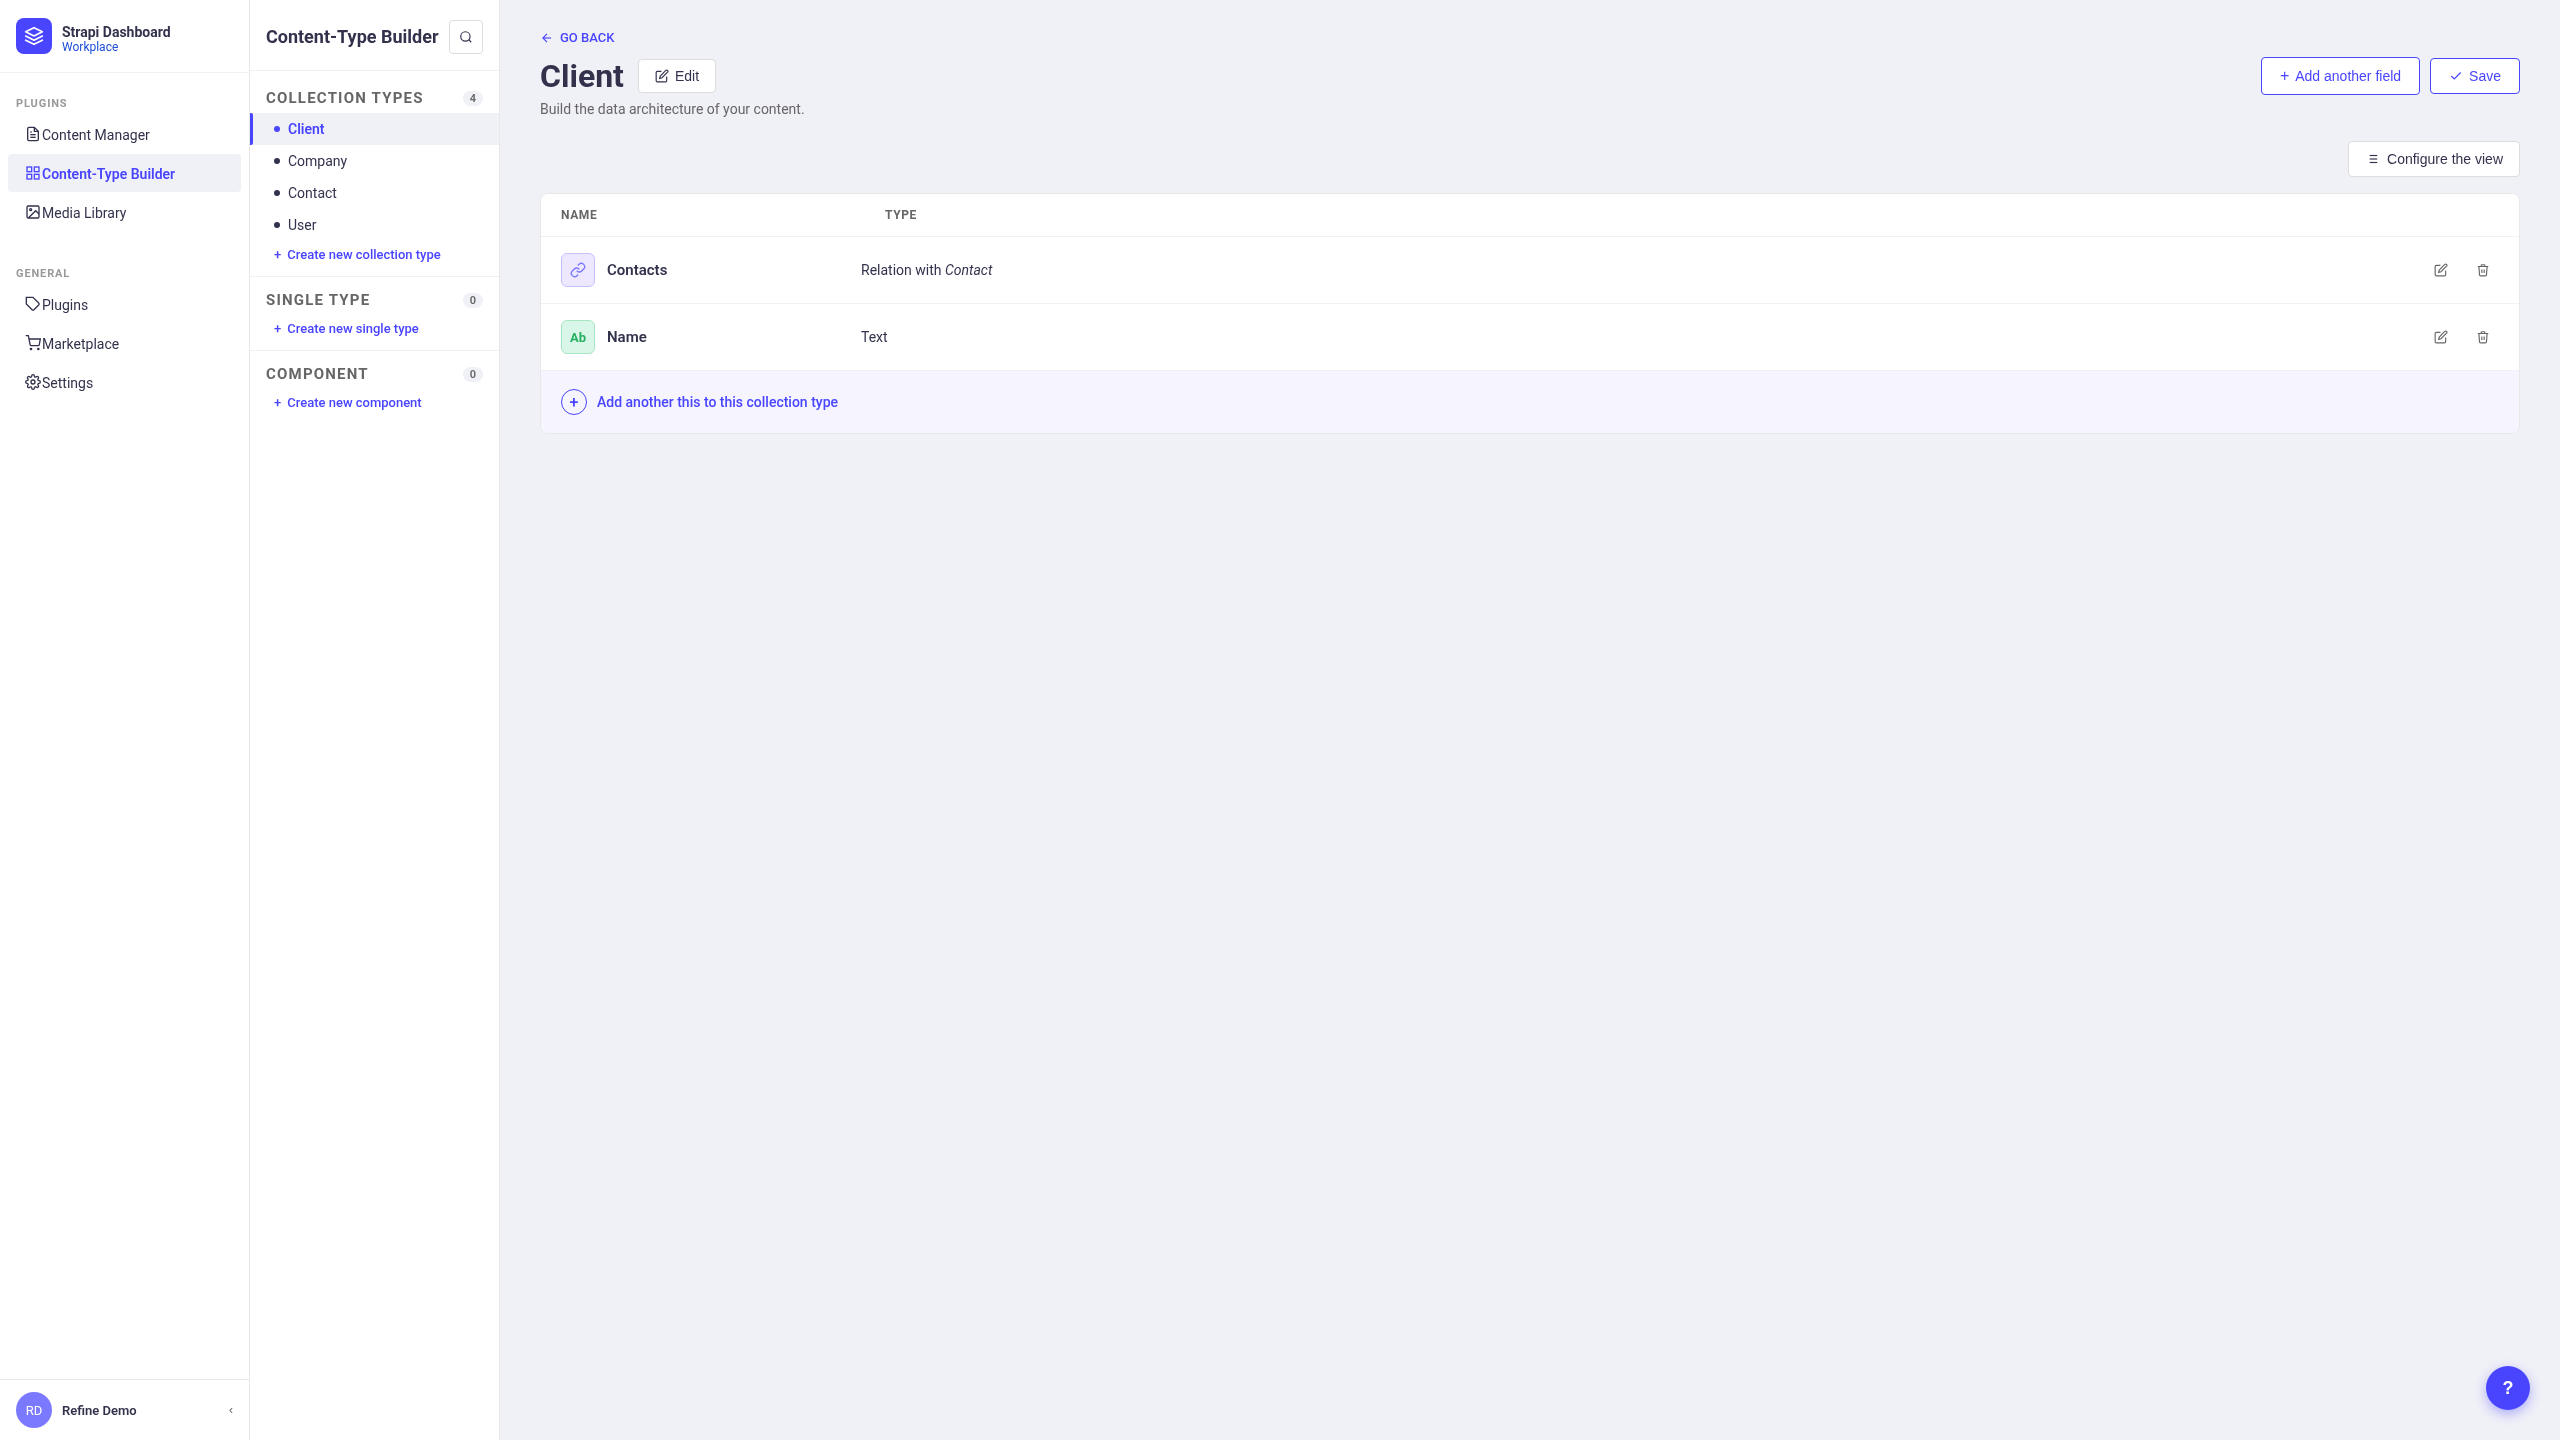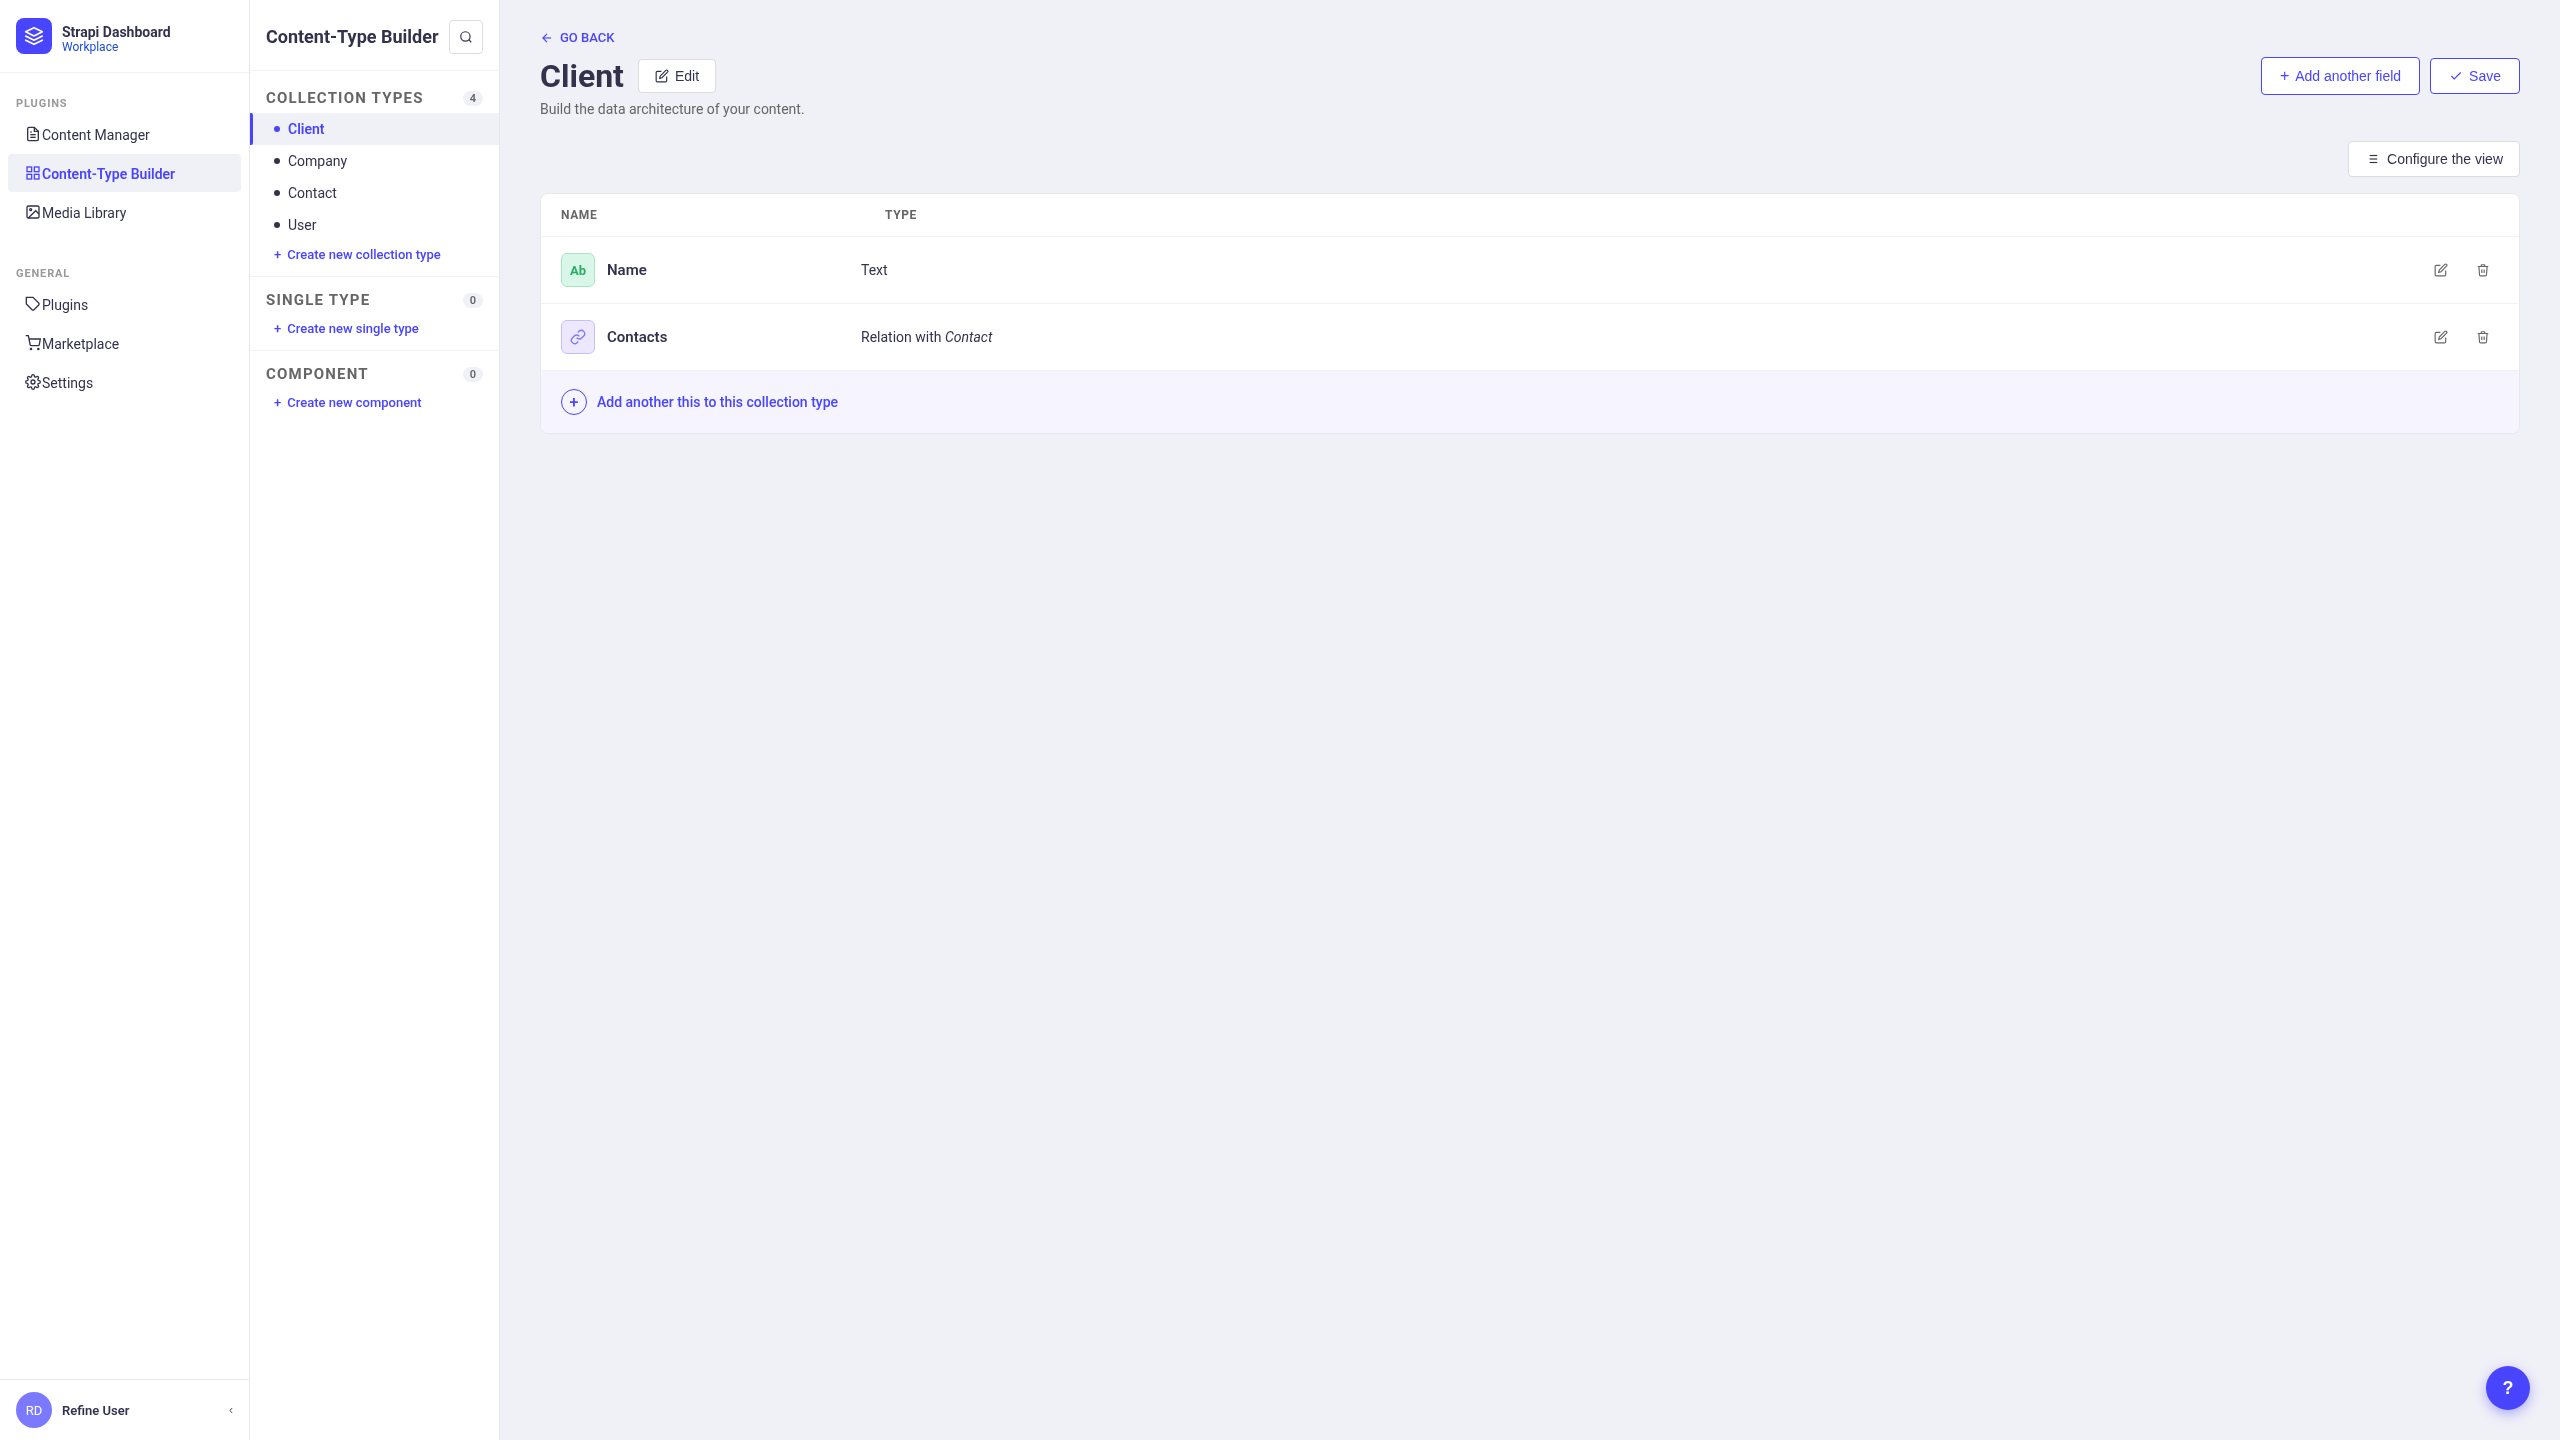--- a/index.html
+++ b/index.html
@@ -517,21 +517,21 @@
           <circle cx="12" cy="12" r="3"></circle>
           <path d="M19.4 15a1.65 1.65 0 00.33 1.82l.06.06a2 2 0 010 2.83 2 2 0 01-2.83 0l-.06-.06a1.65 1.65 0 00-1.82-.33 1.65 1.65 0 00-1 1.51V21a2 2 0 01-2 2 2 2 0 01-2-2v-.09A1.65 1.65 0 009 19.4a1.65 1.65 0 00-1.82.33l-.06.06a2 2 0 01-2.83 0 2 2 0 010-2.83l.06-.06A1.65 1.65 0 004.68 15a1.65 1.65 0 00-1.51-1H3a2 2 0 01-2-2 2 2 0 012-2h.09A1.65 1.65 0 004.6 9a1.65 1.65 0 00-.33-1.82l-.06-.06a2 2 0 010-2.83 2 2 0 012.83 0l.06.06A1.65 1.65 0 009 4.68a1.65 1.65 0 001-1.51V3a2 2 0 012-2 2 2 0 012 2v.09a1.65 1.65 0 001 1.51 1.65 1.65 0 001.82-.33l.06-.06a2 2 0 012.83 0 2 2 0 010 2.83l-.06.06A1.65 1.65 0 0019.4 9a1.65 1.65 0 001.51 1H21a2 2 0 012 2 2 2 0 01-2 2h-.09a1.65 1.65 0 00-1.51 1z"></path>
         </svg>
       </span>
       <span>Settings</span>
     </div>
   </div>
 
   <div class="sidebar-footer">
     <div class="avatar">RD</div>
-    <span class="footer-name">Refine User</span>
+    <span class="footer-name">Refine Demo</span>
     <button class="chevron-btn">‹</button>
   </div>
 </nav>
 
 <div class="ctb-panel">
   <div class="ctb-header">
     <div class="ctb-title">Content-Type Builder</div>
     <button class="ctb-search-btn">
       <svg width="14" height="14" viewBox="0 0 24 24" fill="none" stroke="currentColor" stroke-width="2">
         <circle cx="11" cy="11" r="8"></circle>
@@ -639,46 +639,20 @@
         <line x1="3" y1="12" x2="3.01" y2="12"></line>
         <line x1="3" y1="18" x2="3.01" y2="18"></line>
       </svg>
       <span>Configure the view</span>
     </button>
 
     <div class="table-card">
       <div class="table-header-row">
         <span class="col-name">NAME</span>
         <span class="col-type">TYPE</span>
-      </div>
-
-      <div class="table-row">
-        <div class="field-info">
-          <div class="field-icon text-icon">Ab</div>
-          <span class="field-name">Name</span>
-        </div>
-        <div class="field-type">
-          <span>Text</span>
-        </div>
-        <div class="field-actions">
-          <button class="field-action-btn">
-            <svg width="14" height="14" viewBox="0 0 24 24" fill="none" stroke="currentColor" stroke-width="2">
-              <path d="M11 4H4a2 2 0 00-2 2v14a2 2 0 002 2h14a2 2 0 002-2v-7"></path>
-              <path d="M18.5 2.5a2.121 2.121 0 013 3L12 15l-4 1 1-4 9.5-9.5z"></path>
-            </svg>
-          </button>
-          <button class="field-action-btn">
-            <svg width="14" height="14" viewBox="0 0 24 24" fill="none" stroke="currentColor" stroke-width="2">
-              <polyline points="3,6 5,6 21,6"></polyline>
-              <path d="M19 6l-1 14a2 2 0 01-2 2H8a2 2 0 01-2-2L5 6"></path>
-              <path d="M10 11v6M14 11v6"></path>
-              <path d="M9 6V4a1 1 0 011-1h4a1 1 0 011 1v2"></path>
-            </svg>
-          </button>
-        </div>
       </div>
 
       <div class="table-row">
         <div class="field-info">
           <div class="field-icon relation-icon">
             <svg width="16" height="16" viewBox="0 0 24 24" fill="none" stroke="currentColor" stroke-width="2">
               <path d="M10 13a5 5 0 007.54.54l3-3a5 5 0 00-7.07-7.07l-1.72 1.71"></path>
               <path d="M14 11a5 5 0 00-7.54-.54l-3 3a5 5 0 007.07 7.07l1.71-1.71"></path>
             </svg>
           </div>
@@ -698,20 +672,46 @@
             <svg width="14" height="14" viewBox="0 0 24 24" fill="none" stroke="currentColor" stroke-width="2">
               <polyline points="3,6 5,6 21,6"></polyline>
               <path d="M19 6l-1 14a2 2 0 01-2 2H8a2 2 0 01-2-2L5 6"></path>
               <path d="M10 11v6M14 11v6"></path>
               <path d="M9 6V4a1 1 0 011-1h4a1 1 0 011 1v2"></path>
             </svg>
           </button>
         </div>
       </div>
 
+      <div class="table-row">
+        <div class="field-info">
+          <div class="field-icon text-icon">Ab</div>
+          <span class="field-name">Name</span>
+        </div>
+        <div class="field-type">
+          <span>Text</span>
+        </div>
+        <div class="field-actions">
+          <button class="field-action-btn">
+            <svg width="14" height="14" viewBox="0 0 24 24" fill="none" stroke="currentColor" stroke-width="2">
+              <path d="M11 4H4a2 2 0 00-2 2v14a2 2 0 002 2h14a2 2 0 002-2v-7"></path>
+              <path d="M18.5 2.5a2.121 2.121 0 013 3L12 15l-4 1 1-4 9.5-9.5z"></path>
+            </svg>
+          </button>
+          <button class="field-action-btn">
+            <svg width="14" height="14" viewBox="0 0 24 24" fill="none" stroke="currentColor" stroke-width="2">
+              <polyline points="3,6 5,6 21,6"></polyline>
+              <path d="M19 6l-1 14a2 2 0 01-2 2H8a2 2 0 01-2-2L5 6"></path>
+              <path d="M10 11v6M14 11v6"></path>
+              <path d="M9 6V4a1 1 0 011-1h4a1 1 0 011 1v2"></path>
+            </svg>
+          </button>
+        </div>
+      </div>
+
       <div class="add-field-row">
         <div class="add-field-circle">+</div>
         <span>Add another this to this collection type</span>
       </div>
     </div>
 
   </div>
 </main>
 
 <button class="help-btn">

